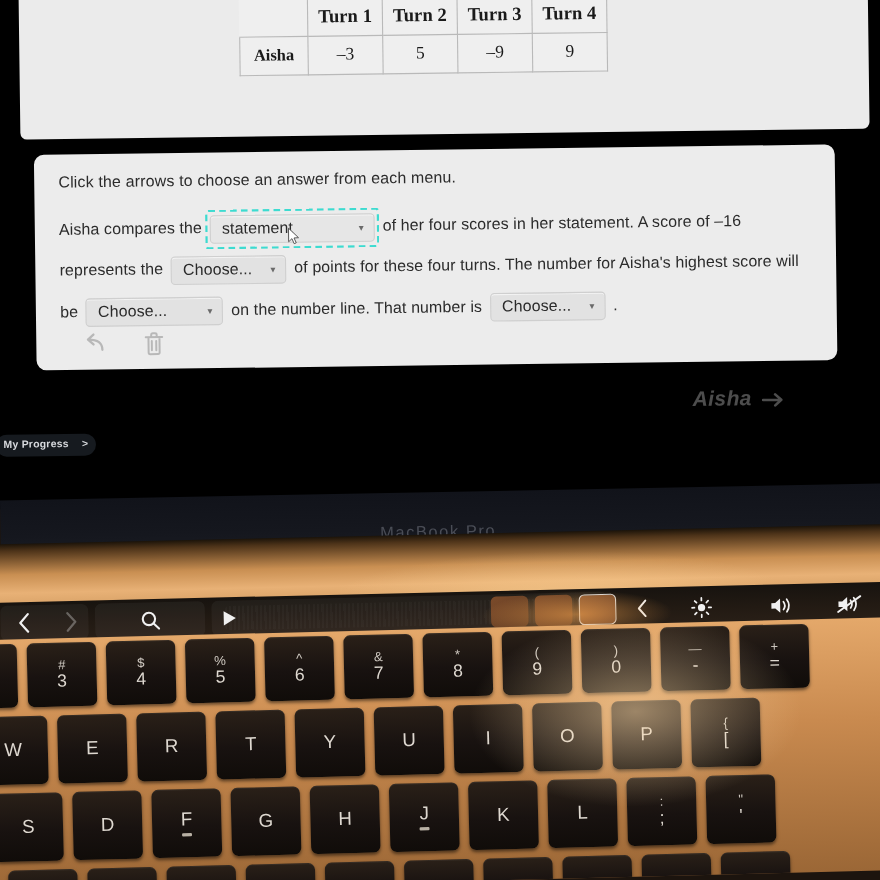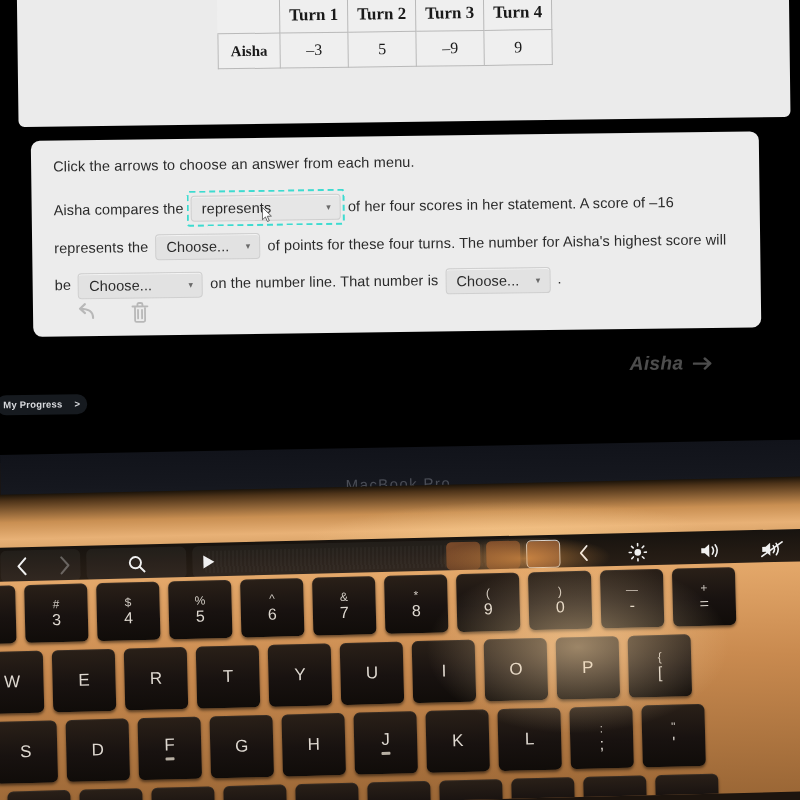--- a/index.html
+++ b/index.html
@@ -271,21 +271,21 @@
       </tbody>
         </table>
     </div>
 
     <div class="answer-card">
       <div class="instruct">Click the arrows to choose an answer from each menu.</div>
 
       <div class="stmt">
         <span>Aisha compares the</span>
         <span class="dd w1 focused">
-          <span>represents</span>
+          <span>statement</span>
           <span class="caret">▾</span>
           <svg class="cursor-arrow" viewBox="0 0 11 16">
             <path d="M0.6 0.6 L0.6 13 L3.6 10.2 L5.6 14.8 L7.5 14 L5.5 9.6 L9.6 9.4 Z" fill="#ffffff" stroke="#555" stroke-width="0.9"></path>
           </svg>
         </span>
         <span>of her four scores in her statement. A score of –16</span>
         <span>represents the</span>
         <span class="dd w2">
           <span>Choose...</span>
           <span class="caret">▾</span>

